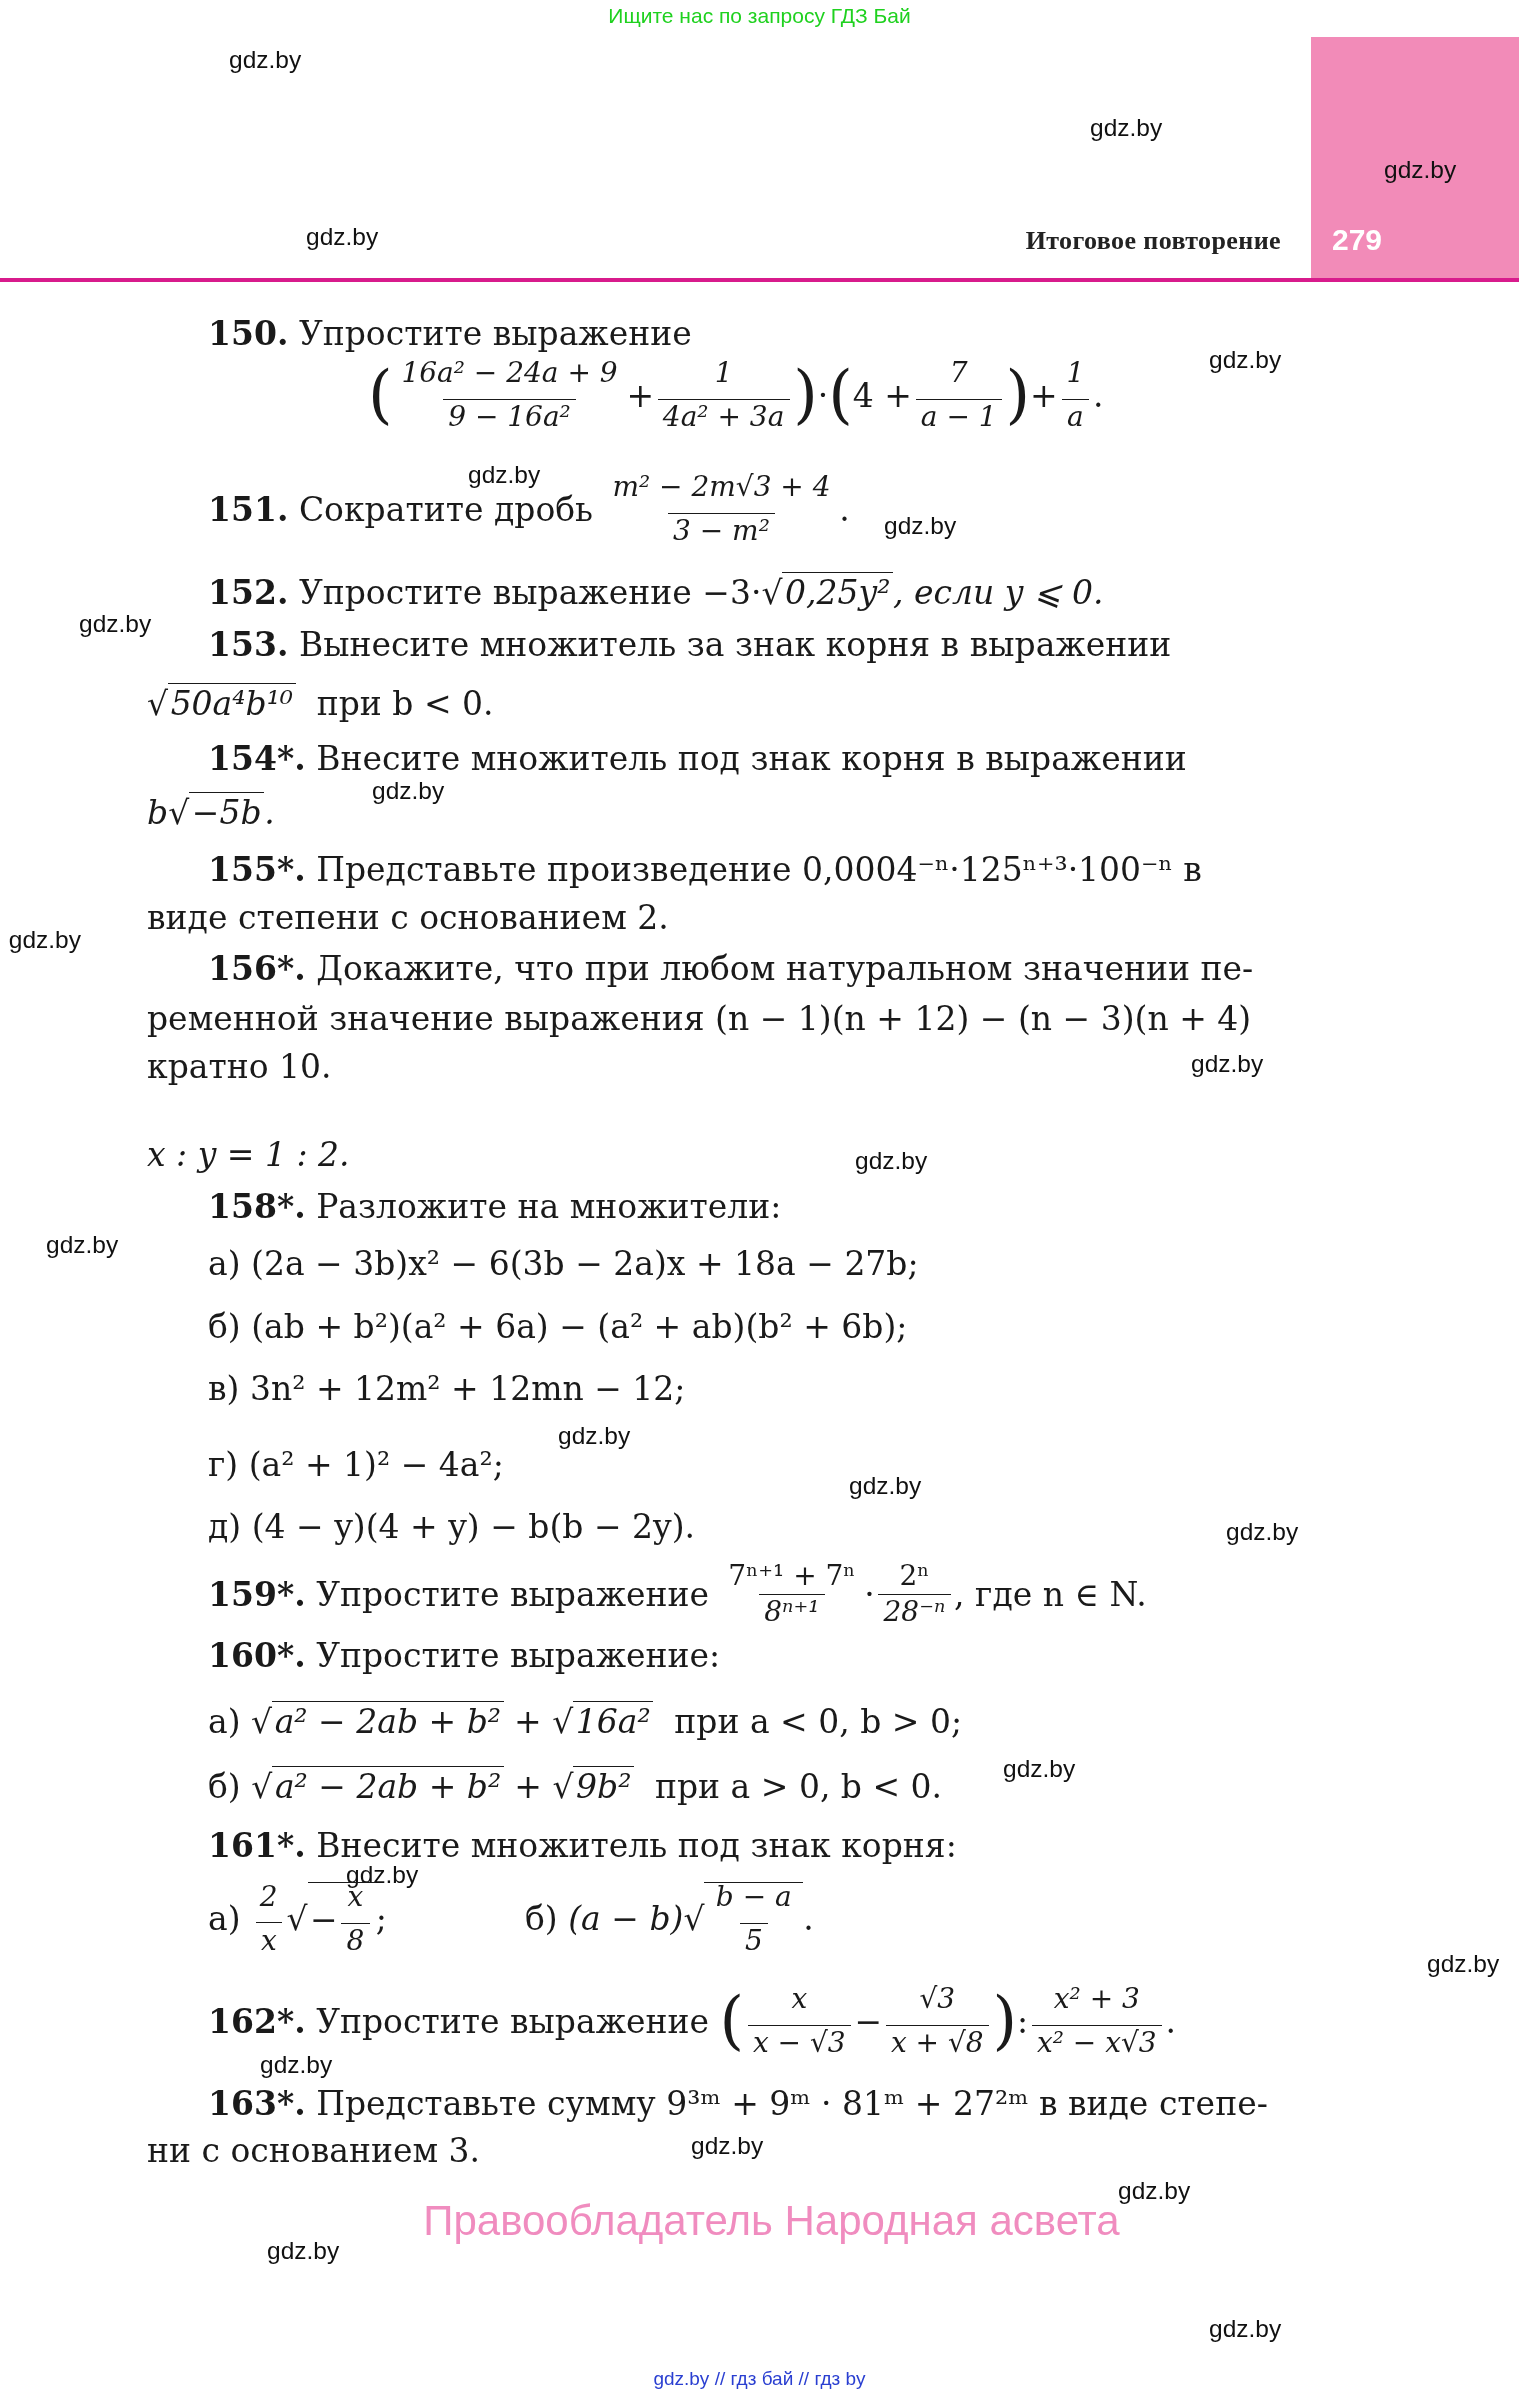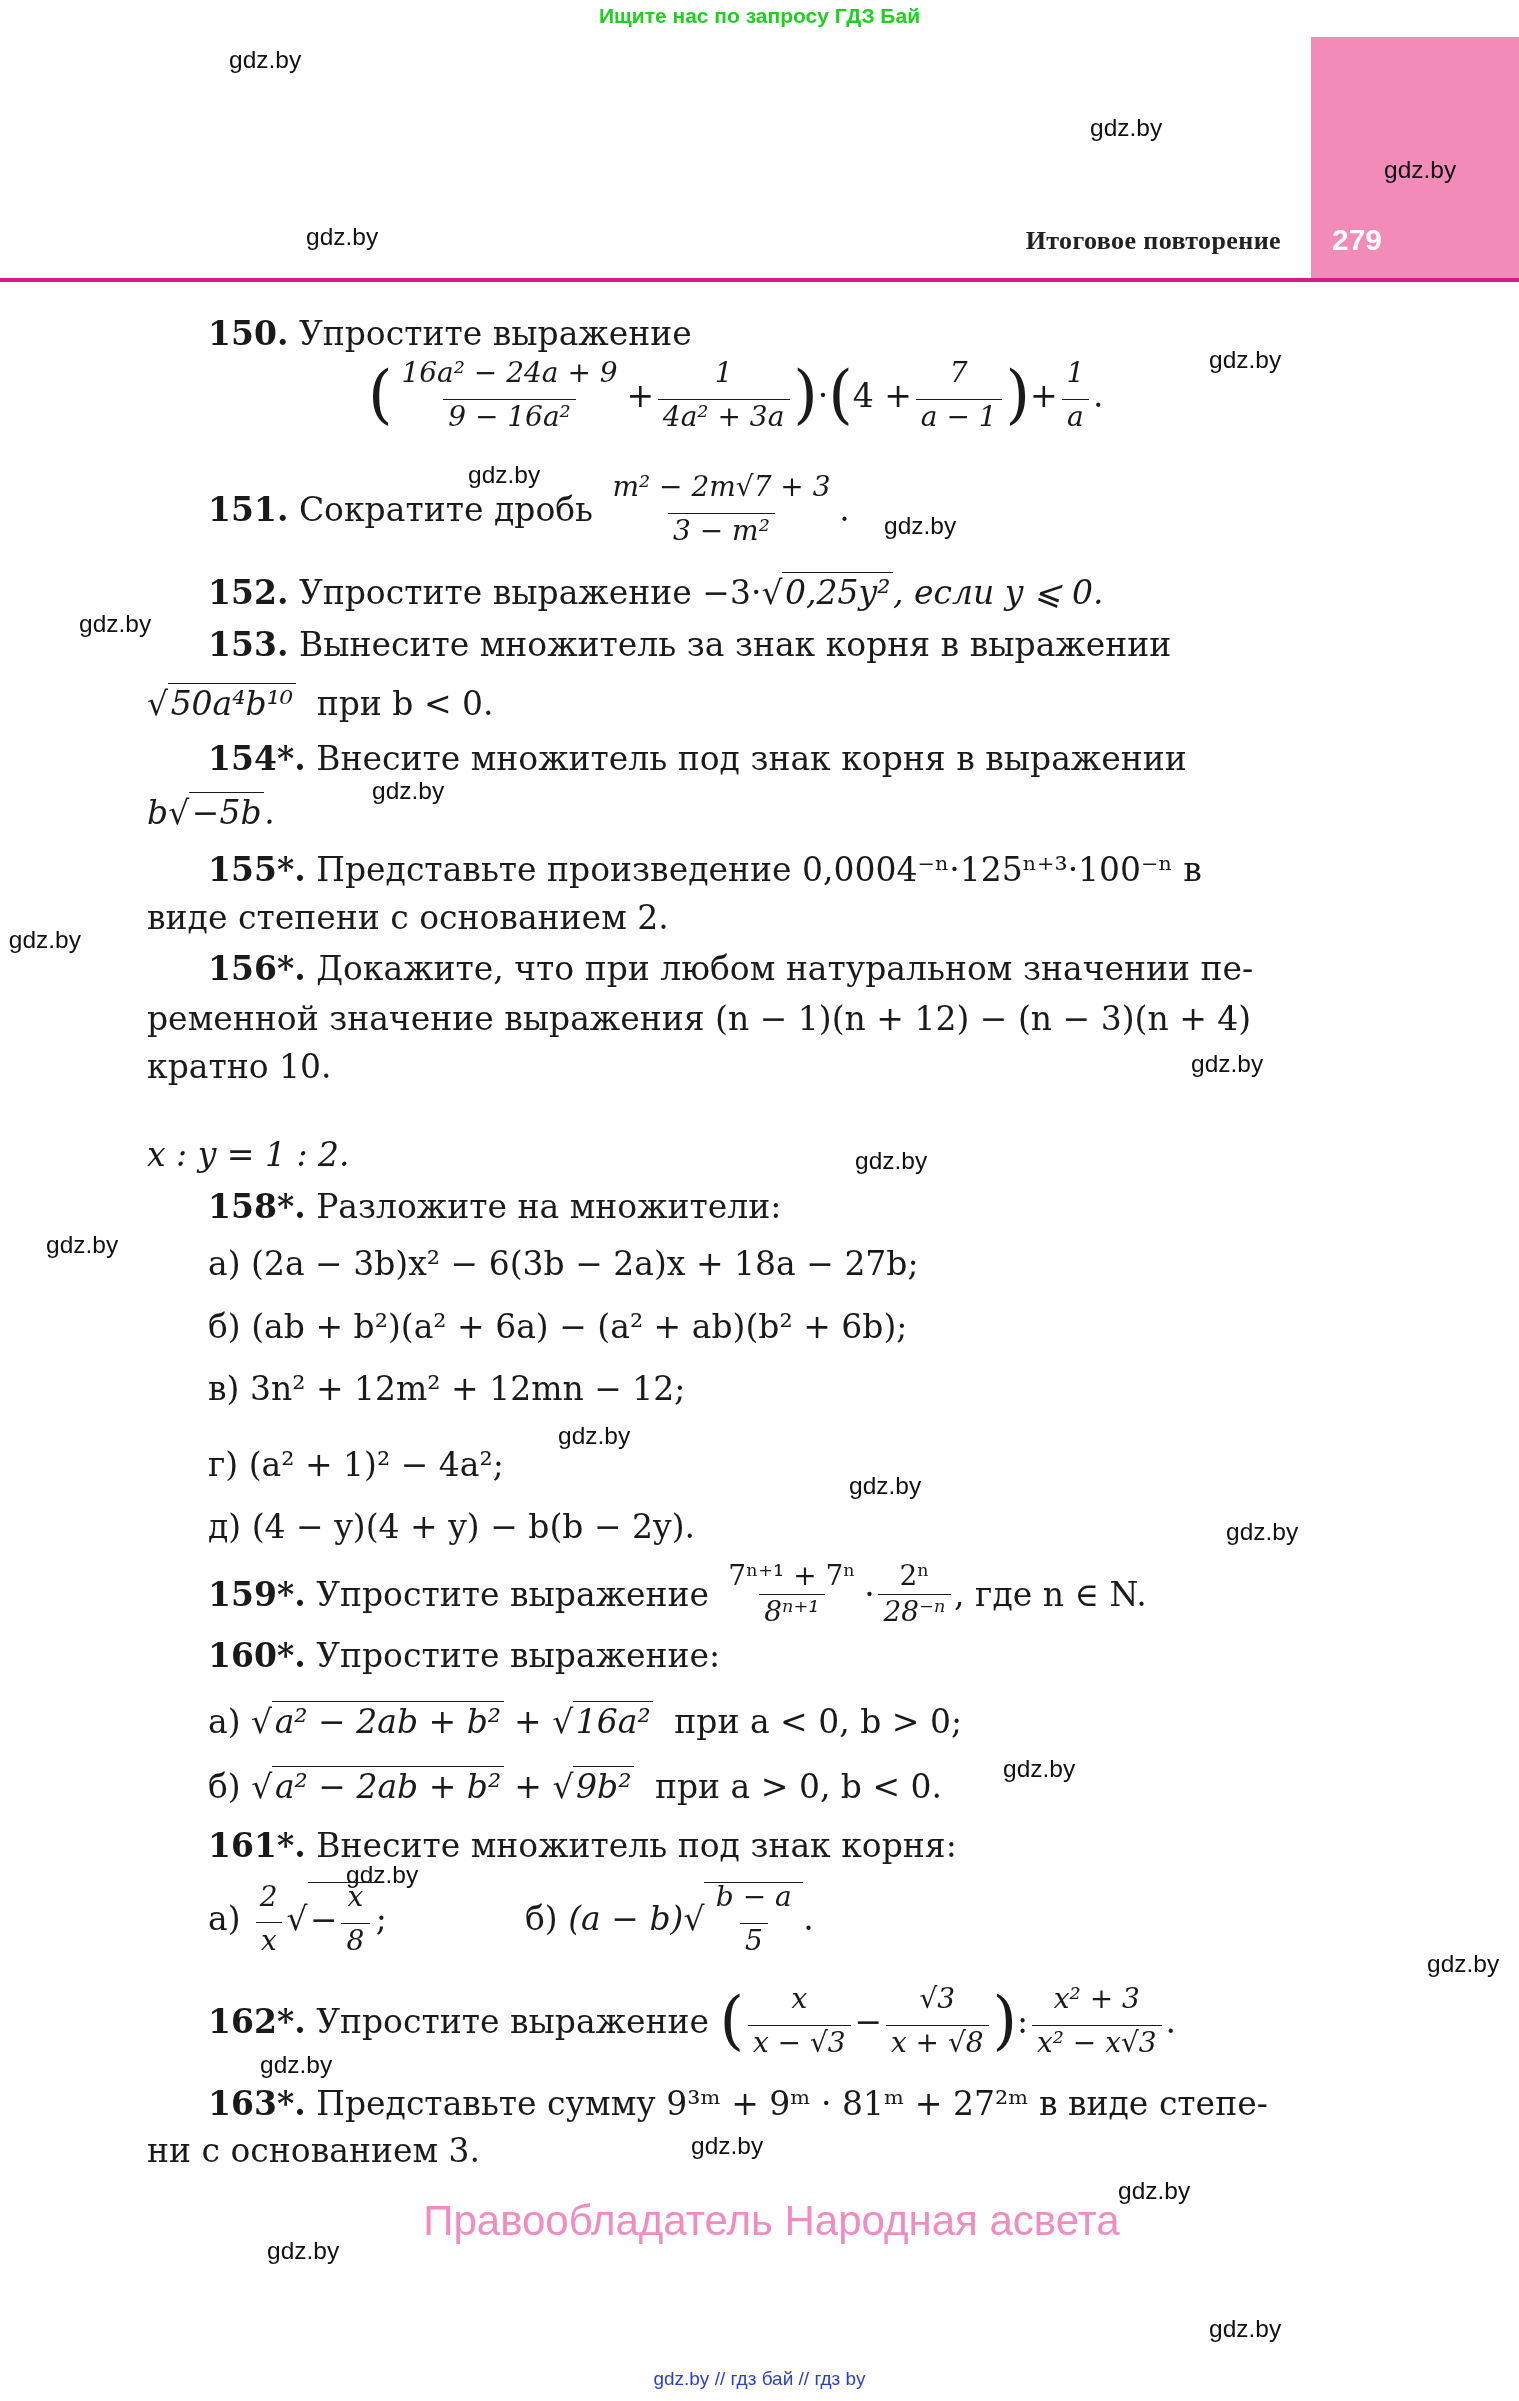--- a/index.html
+++ b/index.html
@@ -1,20 +1,20 @@
 <!DOCTYPE html>
 <html style="font-size:14px"><head>
 <meta charset="utf-8">
 <style>
   html, body { margin:0; padding:0; background:#fff; }
   body { width:1519px; height:2401px; position:relative; overflow:hidden;
          font-family:"DejaVu Serif", "Liberation Serif", serif; color:#1a1a1a; }
   .abs { position:absolute; }
   .topbanner { left:0; width:1519px; top:3.5px; text-align:center; color:#1fd11f;
-               font-family:"Liberation Sans", sans-serif; font-size:21px;font-weight:bold; }
+               font-family:"Liberation Sans", sans-serif; font-size:21px; }
   .wm { font-family:"Liberation Sans", sans-serif; font-size:24.5px; color:#111; }
   .pinkbox { left:1311px; top:37px; width:208px; height:243px; background:#f28bb8; }
   .pagenum { left:1332px; top:223px; font-family:"Liberation Sans", sans-serif; font-weight:bold;
              font-size:30px; color:#fff; }
   .sectiontitle { right:238px; top:226px; font-family:Liberation Serif, serif; font-weight:bold;
                   font-size:26px; color:#222; letter-spacing:0.4px; }
   .rule { left:0; top:278px; width:1519px; height:4.4px; background:#d81b8c; }
   .line { font-size:33px; line-height:1; white-space:nowrap; }
   .num { font-weight:bold; }
   .m { font-style:italic;gap:8px; }
@@ -96,21 +96,21 @@
       <span class="n">1</span>
       <span class="d">a</span>
     </span>
     <span>.</span>
 </div>
 
 <div class="abs line" style="left:208px;top:473px;display:flex;align-items:center">
   <span class="num">151.</span>&nbsp;
   <span>Сократите дробь</span>&nbsp;
   <span class="frac m">
-      <span class="n">m² − 2m√7 + 3</span>
+      <span class="n">m² − 2m√3 + 4</span>
       <span class="d">3 − m²</span>
     </span><span>.</span>
 </div>
 
 <div class="abs line" style="left:208px;top:576px">
   <span class="num">152.</span>
   <span>Упростите выражение</span>
   <span>−3·</span><span class="sqrt">√<span class="rad m">0,25y²</span></span><span class="m">, если y ⩽ 0.</span>
 </div>
 

